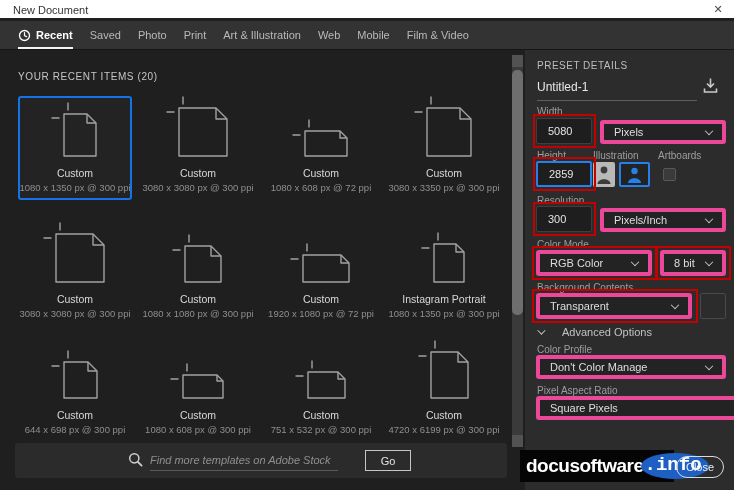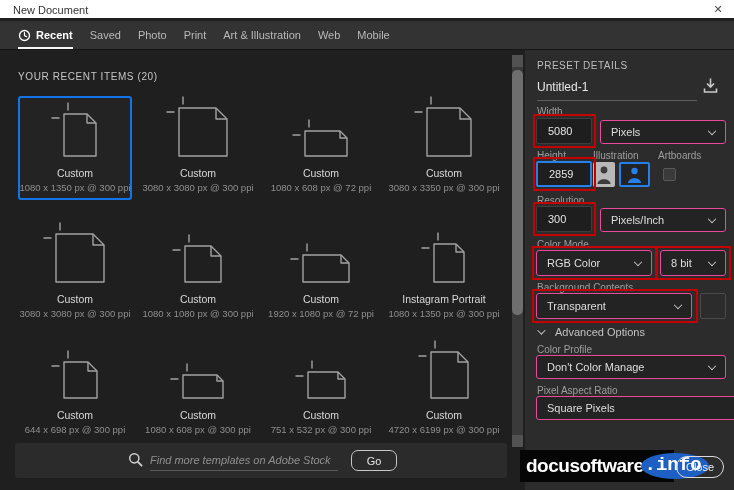--- a/index.html
+++ b/index.html
@@ -45,35 +45,35 @@
   #scroll-thumb { position:absolute; left:0; top:15px; width:11px; height:245px; background:#6e6e6e; border-radius:5px; }
 
   
   #search-bar { position:absolute; left:15px; top:393px; width:492px; height:35px; background:#2b2b2b; border-radius:3px; }
   #search-icon { position:absolute; left:113px; top:9px; line-height:0; }
   #search-input { position:absolute; left:135px; top:6px; width:188px; height:22px; background:transparent;
                   border:none; border-bottom:1px solid #595959; outline:none;
                   font-family:"Liberation Sans","DejaVu Sans",sans-serif;
                   font-size:11px; font-style:italic; color:#dddddd; }
   #search-input::placeholder { color:#8f8f8f; font-style:italic; }
-  #go-button { position:absolute; left:336px; top:7px; width:46px; height:21px; border:1px solid #c6c6c6;
-               border-radius:7px; background:transparent; color:#e4e4e4; font-size:11px;
+  #go-button { position:absolute; left:350px; top:7px; width:46px; height:21px; border:1px solid #c6c6c6;
+               border-radius:0; background:transparent; color:#e4e4e4; font-size:11px;
                font-family:"Liberation Sans","DejaVu Sans",sans-serif; cursor:pointer; }
 
   
   #panel { position:absolute; left:525px; top:50px; width:209px; height:440px; background:#2c2c2c; }
   .p-label { position:absolute; font-size:10px; color:#9e9e9e; white-space:nowrap; }
   #preset-header { position:absolute; left:12px; top:10px; font-size:10px; color:#bdbdbd; letter-spacing:0.5px; }
   #doc-name { position:absolute; left:12px; top:30px; width:160px; font-size:12px; color:#e8e8e8;
               border-bottom:1px solid #5e5e5e; padding-bottom:6px; }
   #save-preset { position:absolute; left:176px; top:26px; line-height:0; cursor:pointer; }
 
   .field { position:absolute; background:#1e1e1e; border:1px solid #3e3e3e; border-radius:2px;
            font-size:11px; color:#e3e3e3; display:flex; align-items:center; padding-left:11px; }
-  .dd { position:absolute; background:#232323; border:1px solid #ec4899; border-radius:3px;
+  .dd { position:absolute; background:#232323; border:4px solid #ec4899; border-radius:3px;
         font-size:11px; color:#dedede; display:flex; align-items:center; padding-left:10px; cursor:pointer; }
   .dd .chev { position:absolute; right:10px; top:50%; width:6px; height:6px;
               border-right:1.5px solid #cfcfcf; border-bottom:1.5px solid #cfcfcf;
               transform:translateY(-65%) rotate(45deg); }
 
   #width-field  { left:11px; top:68px;  width:56px; height:26px; }
   #pixels-dd    { left:75px; top:70px;  width:126px; height:24px; }
   #height-field { left:11px; top:111px; width:56px; height:26px; border:2px solid var(--accent-blue); }
   #res-field    { left:11px; top:156px; width:56px; height:26px; }
   #resunit-dd   { left:75px; top:158px; width:126px; height:24px; }
@@ -87,21 +87,21 @@
 
   #orient-portrait { position:absolute; left:68px; top:112px; width:22px; height:25px;
                      background:#b9b9b9; border-radius:2px; cursor:pointer; line-height:0; }
   #orient-landscape { position:absolute; left:94px; top:112px; width:31px; height:25px;
                       background:#232323; border:2px solid var(--accent-blue); border-radius:2px;
                       cursor:pointer; line-height:0; }
   #artboards-checkbox { position:absolute; left:138px; top:118px; width:13px; height:13px;
                         background:#3a3a3a; border:1px solid #585858; border-radius:2px; cursor:pointer; }
 
   #advanced-toggle { position:absolute; left:12px; top:276px; font-size:11px; color:#c2c2c2;
-                     display:flex; align-items:center; gap:12px; cursor:pointer; }
+                     display:flex; align-items:center; gap:19px; cursor:pointer; }
   #advanced-toggle .chev { width:6px; height:6px; border-right:1.5px solid #c2c2c2;
                            border-bottom:1.5px solid #c2c2c2; transform:rotate(45deg) translateY(-2px); }
 
   .annotation { position:absolute; border:2px solid var(--annotation-red); pointer-events:none; }
   #ann-width      { left:8px;  top:64px;  width:63px;  height:34px; }
   #ann-height     { left:8px;  top:107px; width:63px;  height:34px; }
   #ann-resolution { left:8px;  top:152px; width:63px;  height:34px; }
   #ann-colormode  { left:7px;  top:196px; width:125px; height:34px; }
   #ann-bitdepth   { left:131px;top:196px; width:75px;  height:34px; }
   #ann-background { left:7px;  top:239px; width:166px; height:34px; }
@@ -145,20 +145,23 @@
       </div>
     <div class="tab">
         <span>Art &amp; Illustration</span>
       </div>
     <div class="tab">
         <span>Web</span>
       </div>
     <div class="tab">
         <span>Mobile</span>
       </div>
+    <div class="tab">
+        <span>Film &amp; Video</span>
+      </div>
   </div>
 
   <div id="left">
     <div id="recent-header">YOUR RECENT ITEMS (20)</div>
     <div id="recent-grid">
   <div class="tile selected">
     <div class="tile-icon"><svg width="48" height="56" viewBox="0 0 48 56">
     <path d="M13,12 h23 l9,9 v33 h-32 z"></path>
     <path d="M36,12 v9 h9"></path>
     <path d="M17,0.5 v8 M0.5,16 h8"></path>

